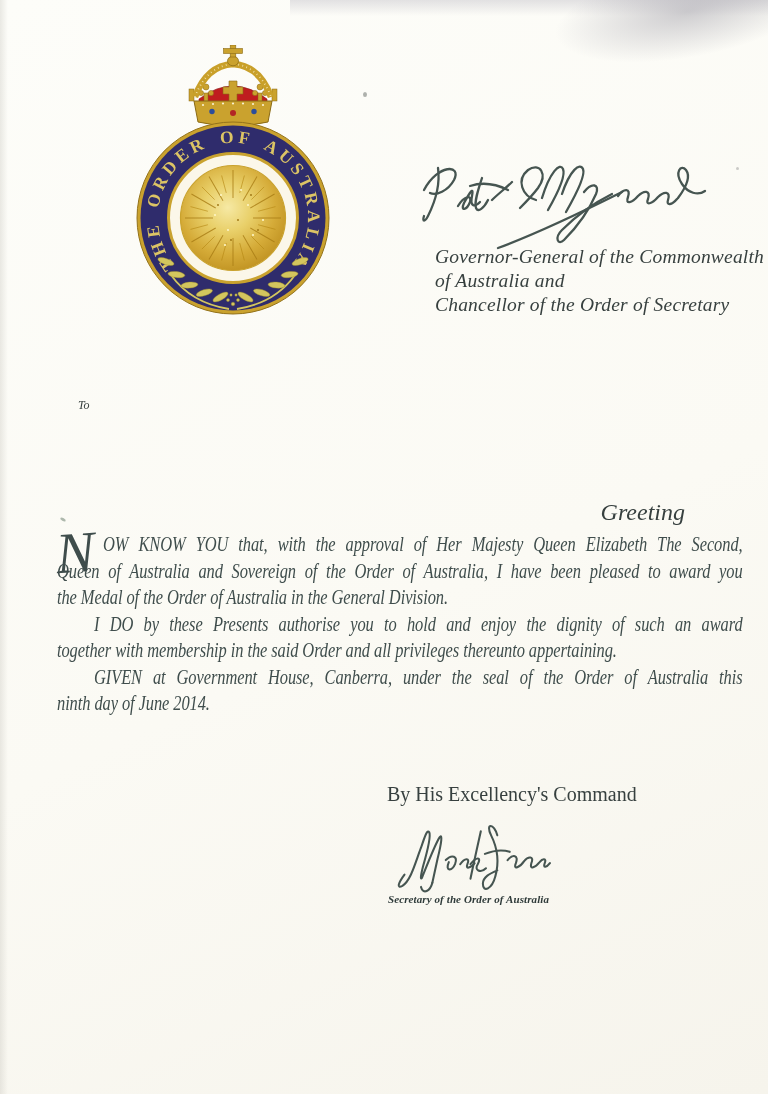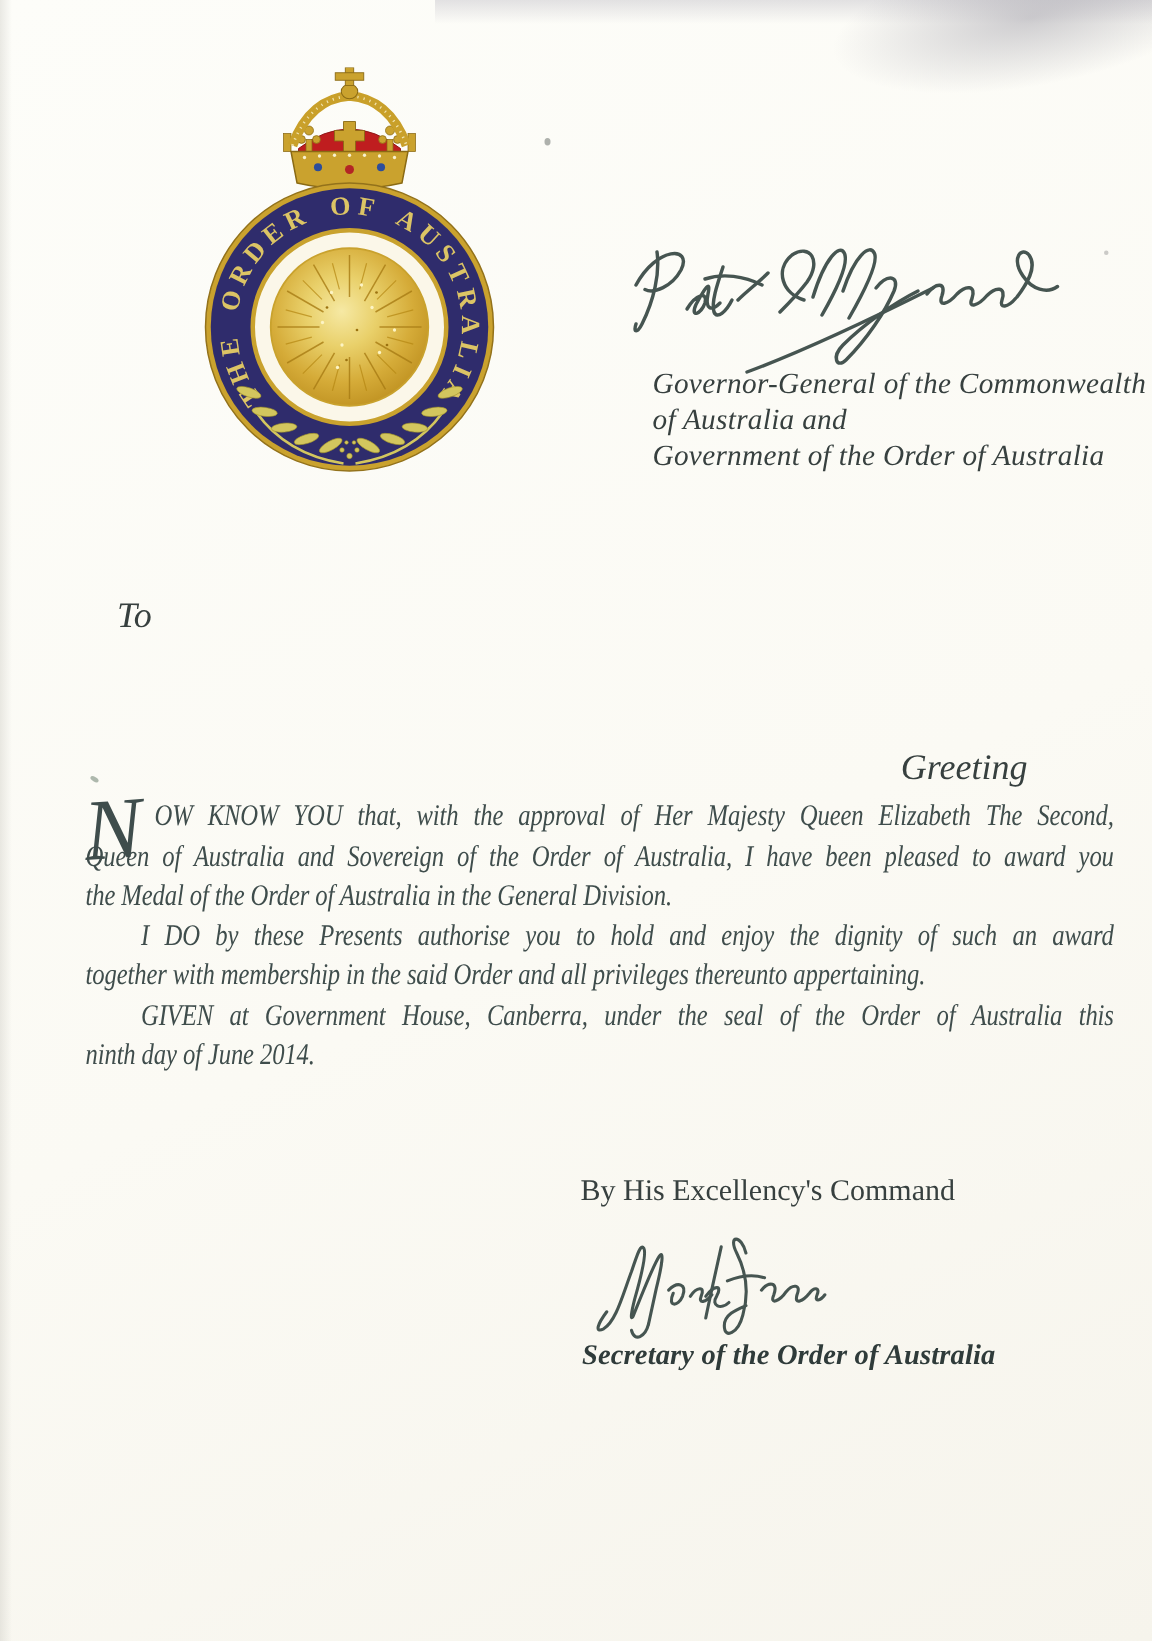--- a/index.html
+++ b/index.html
@@ -18,40 +18,40 @@
     background:linear-gradient(to right,rgba(188,186,178,.30),rgba(188,186,178,0));}
   .speck{position:absolute;border-radius:50%;}
   .s1{left:363px;top:92px;width:4px;height:5px;background:rgba(110,115,112,.55);}
   .s2{left:60px;top:518px;width:6px;height:3px;background:rgba(96,118,100,.5);transform:rotate(30deg);}
   .s3{left:736px;top:167px;width:3px;height:3px;background:rgba(130,130,130,.4);}
 
   .crest{position:absolute;left:133px;top:45px;width:200px;height:275px;}
   .sig-gg{position:absolute;left:412px;top:156px;width:300px;height:100px;}
   .gg-title{position:absolute;left:390px;top:245px;font-style:italic;
     font-size:19.5px;line-height:24px;color:#37403f;letter-spacing:.2px;margin-left:45px;}
-  .to-label{position:absolute;left:78px;top:398px;font-style:italic;font-size:24px;color:#37403f;}
+  .to-label{position:absolute;left:78px;top:398px;font-style:italic;font-size:12px;color:#37403f;}
   .recipient-name{position:absolute;left:0;top:443px;width:100%;text-align:center;
     font-weight:bold;font-size:30px;letter-spacing:1px;word-spacing:9px;
     white-space:nowrap;color:#a93132;}
   .greeting{position:absolute;right:83px;top:499px;font-style:italic;font-size:24px;color:#37403f;}
 
   .dropcap{position:absolute;left:56px;top:524px;font-size:58px;line-height:58px;
     font-style:italic;color:#3f4d4c;transform:rotate(-4deg);}
   .body-text{position:absolute;left:57px;top:531px;width:834px;
     transform:scaleX(.822);transform-origin:0 0;
     font-style:italic;font-size:20px;line-height:26.5px;color:#3f4d4c;letter-spacing:-.1px;}
   .bline{text-align:left;}
   .jline{text-align:justify;text-align-last:justify;}
   .first{padding-left:56px;}
   .ind{text-indent:45px;}
 
   .command-line{position:absolute;left:387px;top:783px;font-size:20px;color:#37403f;}
   .sig-sec{position:absolute;left:388px;top:810px;width:165px;height:94px;}
   .secretary-title{position:absolute;left:388px;top:893px;font-style:italic;font-weight:bold;
-    font-size:19px;color:#2f3b3a;letter-spacing:.1px;}
+    font-size:11px;color:#2f3b3a;letter-spacing:.1px;}
   .sigstroke{fill:none;stroke:#465551;stroke-linecap:round;stroke-linejoin:round;}
 </style>
 </head>
 <body>
 
 <div class="page">
 
   <div class="shade-top"></div>
   <div class="shade-corner"></div>
   <div class="edge-left"></div>
@@ -219,21 +219,21 @@
       <path d="M172,36 C180,26 188,28 184,38 C178,52 166,70 152,84 C146,90 142,82 150,74 C164,60 184,46 200,38"></path>
       <path d="M86,92 C124,78 166,58 210,36"></path>
       <path d="M206,40 C212,32 219,32 216,41 C213,49 220,47 226,40 C232,34 239,34 236,43 C233,50 240,48 246,41 C252,35 259,35 256,44 C254,50 260,49 265,43"></path>
       <path d="M266,42 C272,34 280,22 274,14 C269,8 262,16 270,28 C276,37 286,40 293,35"></path>
     </g>
   </svg>
 
   <div class="gg-title">
     <div>Governor-General of the Commonwealth</div>
     <div>of Australia and</div>
-    <div>Government of the Order of Australia</div>
+    <div>Chancellor of the Order of Secretary</div>
   </div>
 
   <div class="to-label">To</div>
   <div class="greeting">Greeting</div>
 
   <div class="dropcap">N</div>
   <div class="body-text">
     <div class="bline first jline">OW KNOW YOU that, with the approval of Her Majesty Queen Elizabeth The Second,</div>
     <div class="bline jline">Queen of Australia and Sovereign of the Order of Australia, I have been pleased to award you</div>
     <div class="bline">the Medal of the Order of Australia in the General Division.</div>

